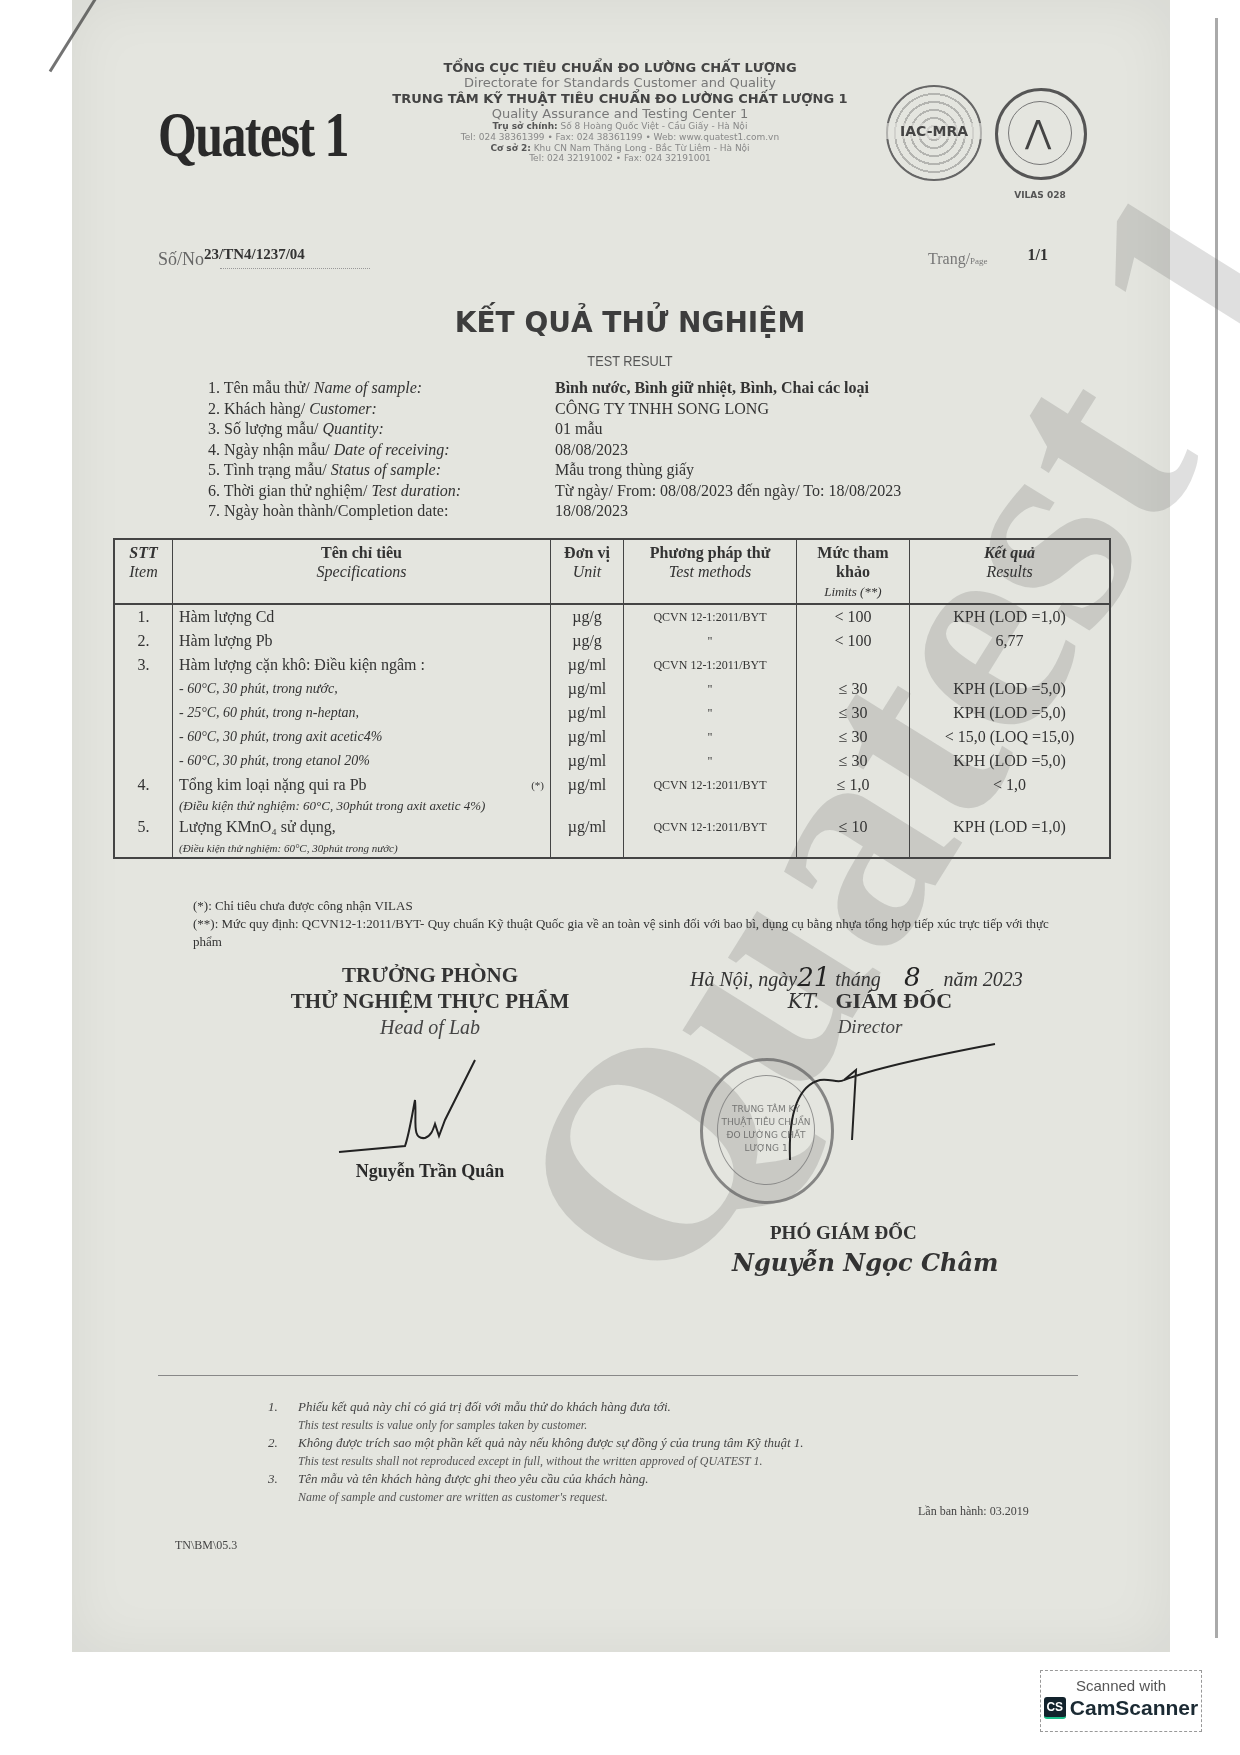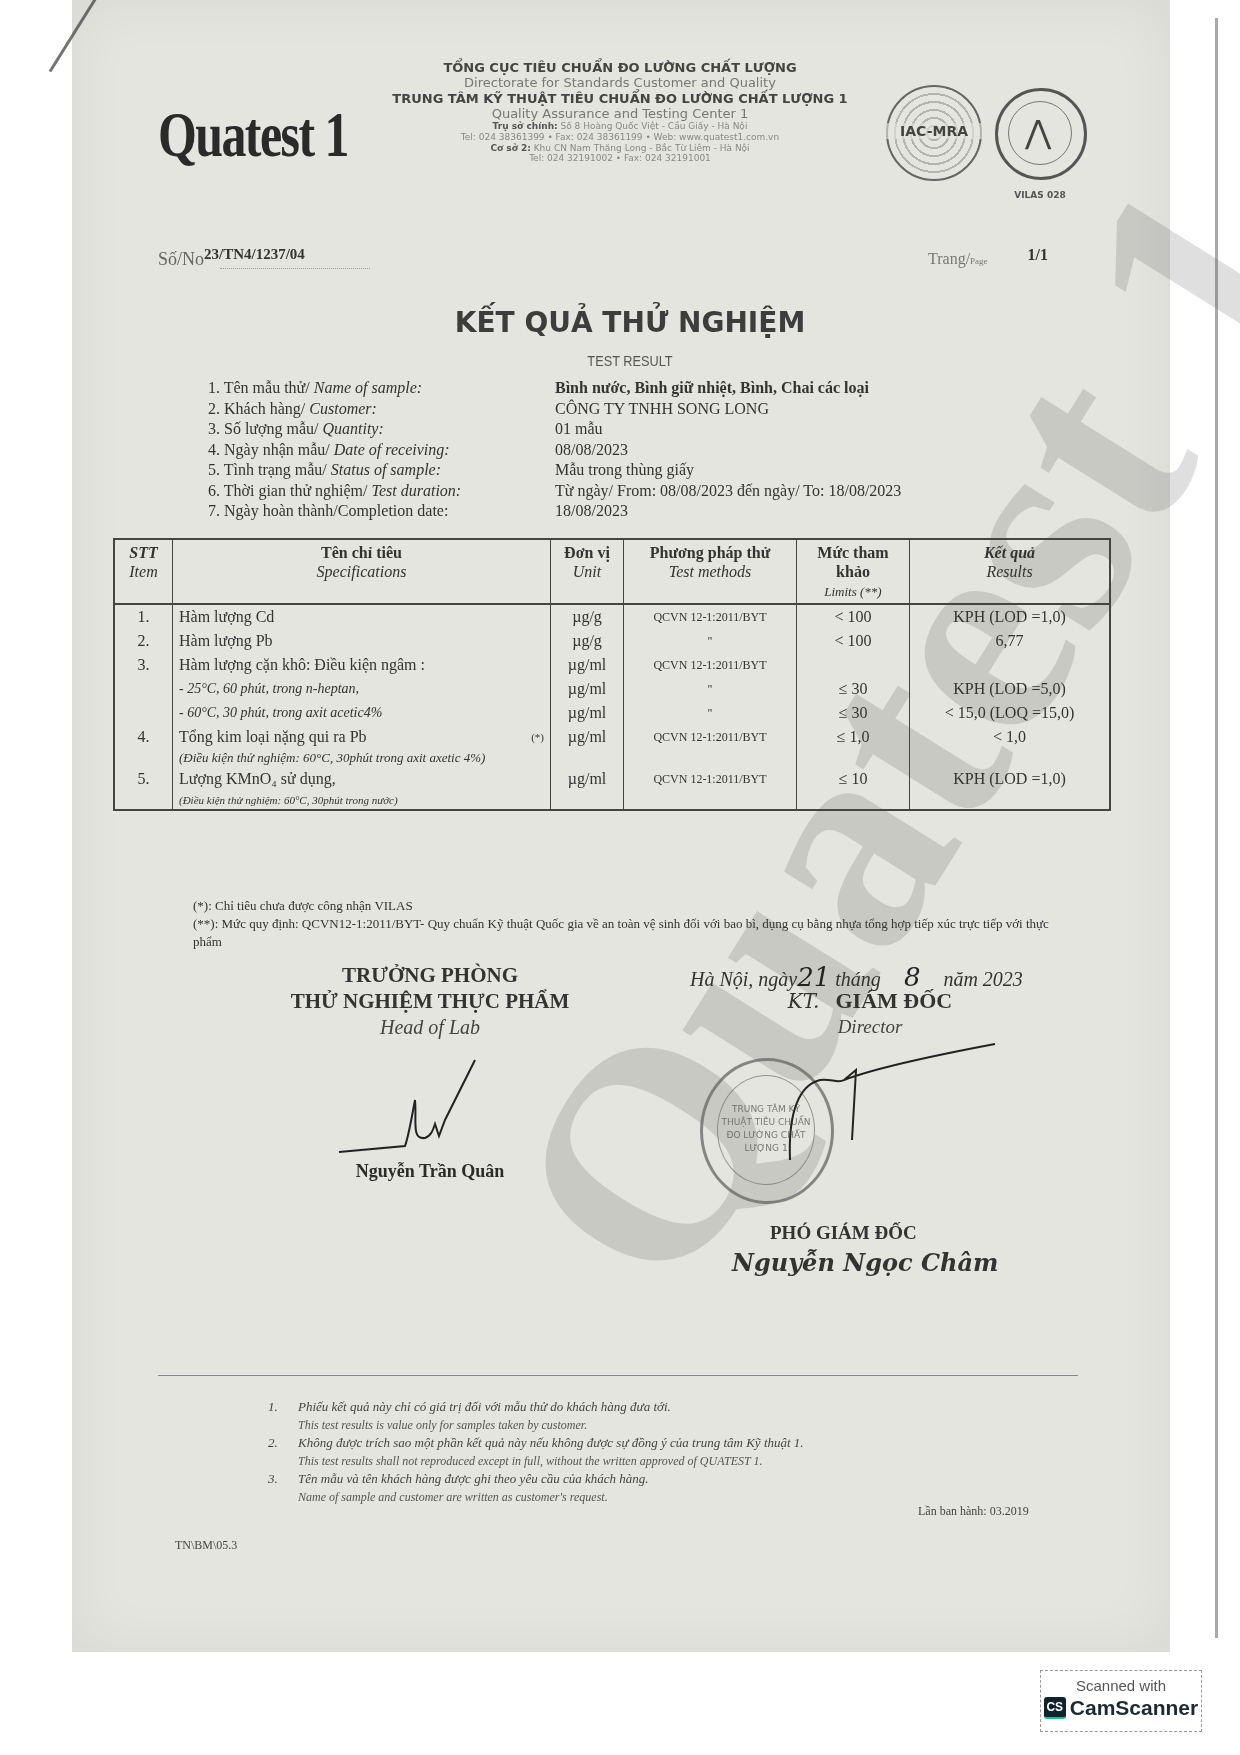--- a/index.html
+++ b/index.html
@@ -177,33 +177,49 @@
     <tr>
       <td class="c-stt">3.</td>
       <td class="c-spec">Hàm lượng cặn khô:  Điều kiện ngâm :</td>
       <td class="c-unit">µg/ml</td>
       <td class="c-method">QCVN 12-1:2011/BYT</td>
       <td class="c-limit"></td>
       <td class="c-result"></td>
     </tr>
     <tr>
       <td class="c-stt"></td>
-      <td class="c-spec sub">- 25°C,  60 phút, trong n-heptan,</td>
+      <td class="c-spec sub">- 60°C,  30 phút, trong nước,</td>
       <td class="c-unit">µg/ml</td>
       <td class="c-method">"</td>
       <td class="c-limit">≤ 30</td>
       <td class="c-result">KPH (LOD =5,0)</td>
     </tr>
     <tr>
       <td class="c-stt"></td>
+      <td class="c-spec sub">- 25°C,  60 phút, trong n-heptan,</td>
+      <td class="c-unit">µg/ml</td>
+      <td class="c-method">"</td>
+      <td class="c-limit">≤ 30</td>
+      <td class="c-result">KPH (LOD =5,0)</td>
+    </tr>
+    <tr>
+      <td class="c-stt"></td>
       <td class="c-spec sub">- 60°C,  30 phút, trong axit acetic4%</td>
       <td class="c-unit">µg/ml</td>
       <td class="c-method">"</td>
       <td class="c-limit">≤ 30</td>
       <td class="c-result">&lt; 15,0 (LOQ =15,0)</td>
+    </tr>
+    <tr>
+      <td class="c-stt"></td>
+      <td class="c-spec sub">- 60°C,  30 phút, trong etanol 20%</td>
+      <td class="c-unit">µg/ml</td>
+      <td class="c-method">"</td>
+      <td class="c-limit">≤ 30</td>
+      <td class="c-result">KPH (LOD =5,0)</td>
     </tr>
     <tr>
       <td class="c-stt">4.</td>
       <td class="c-spec">
         <span>Tổng kim loại nặng qui ra Pb</span>
         <span style="float:right;font-size:11px">(*)</span>
         <span class="note-it">(Điều kiện thử nghiệm:  60°C,  30phút trong  axit axetic 4%)</span>
       </td>
       <td class="c-unit">µg/ml</td>
       <td class="c-method">QCVN 12-1:2011/BYT</td>

